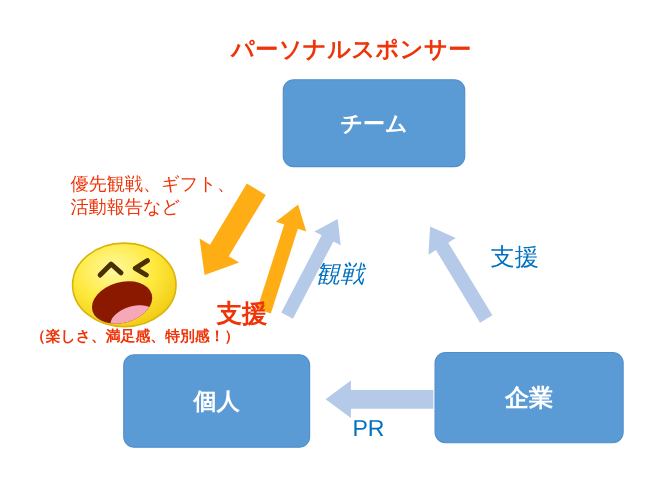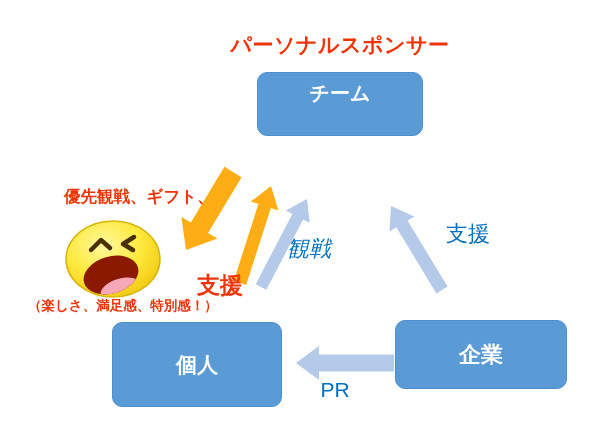--- a/index.html
+++ b/index.html
@@ -4,39 +4,39 @@
 <style>
   html,body{margin:0;padding:0;}
   body{
     width:600px;height:439px;position:relative;overflow:hidden;
     background:var(--bg,#ffffff);
     font-family:"Liberation Sans","DejaVu Sans",sans-serif;
   }
   .abs{position:absolute;}
 
   #title{
-    left:210px;top:31px;width:260px;text-align:center;
+    left:210px;top:31px;width:260px;text-align:left;
     font-size:21px;font-weight:bold;color:var(--red-text,#ee3408);
     letter-spacing:0.5px;
   }
 
   .node{
     background:var(--node-fill,#5b9bd5);
     border:1.5px solid var(--node-border,#4f8ecb);
     border-radius:10px;
     color:var(--node-text,#ffffff);
     font-weight:bold;
     display:flex;flex-direction:column;align-items:center;justify-content:center;
     box-sizing:border-box;
   }
-  #team-box{left:257px;top:72px;width:166px;height:64px;font-size:20px;justify-content:space-between;padding:7px 0;}
+  #team-box{left:257px;top:72px;width:166px;height:80px;font-size:20px;justify-content:center;padding:7px 0;}
   #individual-box{left:112px;top:322px;width:170px;height:85px;font-size:21px;justify-content:center;}
-  #company-box{left:395px;top:320px;width:172px;height:69px;font-size:22px;}
+  #company-box{left:395px;top:320px;width:172px;height:83px;font-size:22px;}
 
-  #benefits{left:64px;top:158px;font-size:16.5px;font-weight:bold;line-height:21px;color:var(--red-text,#ee3408);margin-top:28px;}
+  #benefits{left:64px;top:158px;font-size:16.5px;font-weight:normal;line-height:21px;color:var(--red-text,#ee3408);}
   #feelings{left:28px;top:297px;font-size:13.5px;font-weight:bold;color:var(--red-text,#ee3408);font-family:Liberation Mono, monospace;}
   #support-individual{left:197px;top:270px;font-size:23px;font-weight:bold;color:var(--red-text,#ee3408);}
 
   #watch{left:287px;top:234px;font-size:22px;color:var(--blue-text,#0070c0);font-style:italic;}
   #support-company{left:446px;top:219px;font-size:22px;color:var(--blue-text,#0070c0);}
   #pr-csr{left:300px;top:377px;width:70px;text-align:center;font-size:21px;line-height:25px;color:var(--blue-text,#0070c0);}
 
   #arrow-layer{left:0;top:0;pointer-events:none;}
   #emoji{left:64px;top:218px;}
 </style>
@@ -60,20 +60,21 @@
 <div id="individual-box" class="abs node">
   <span>個人</span>
 </div>
 
 <div id="company-box" class="abs node">
   <span>企業</span>
 </div>
 
 <div id="benefits" class="abs">
   <div>優先観戦、ギフト、</div>
+  <div>活動報告など</div>
 </div>
 
 <div id="feelings" class="abs">（楽しさ、満足感、特別感！）</div>
 
 <div id="support-individual" class="abs">支援</div>
 <div id="watch" class="abs">観戦</div>
 <div id="support-company" class="abs">支援</div>
 <div id="pr-csr" class="abs">
   <div>PR</div>
 </div>

